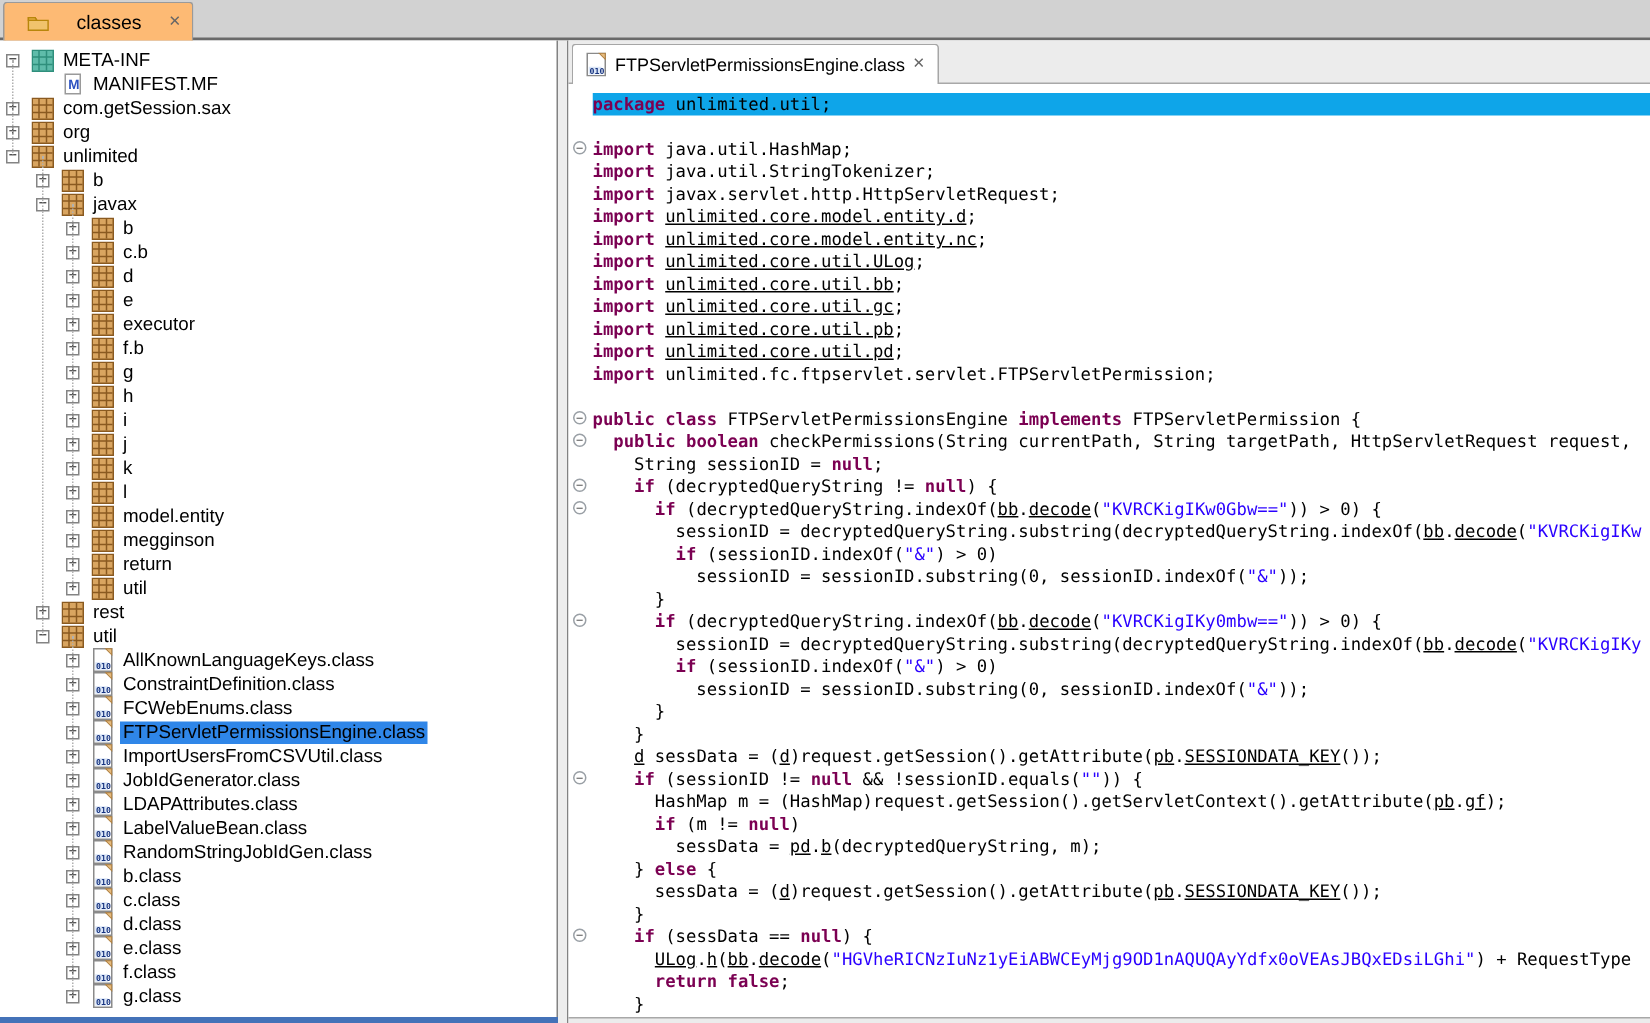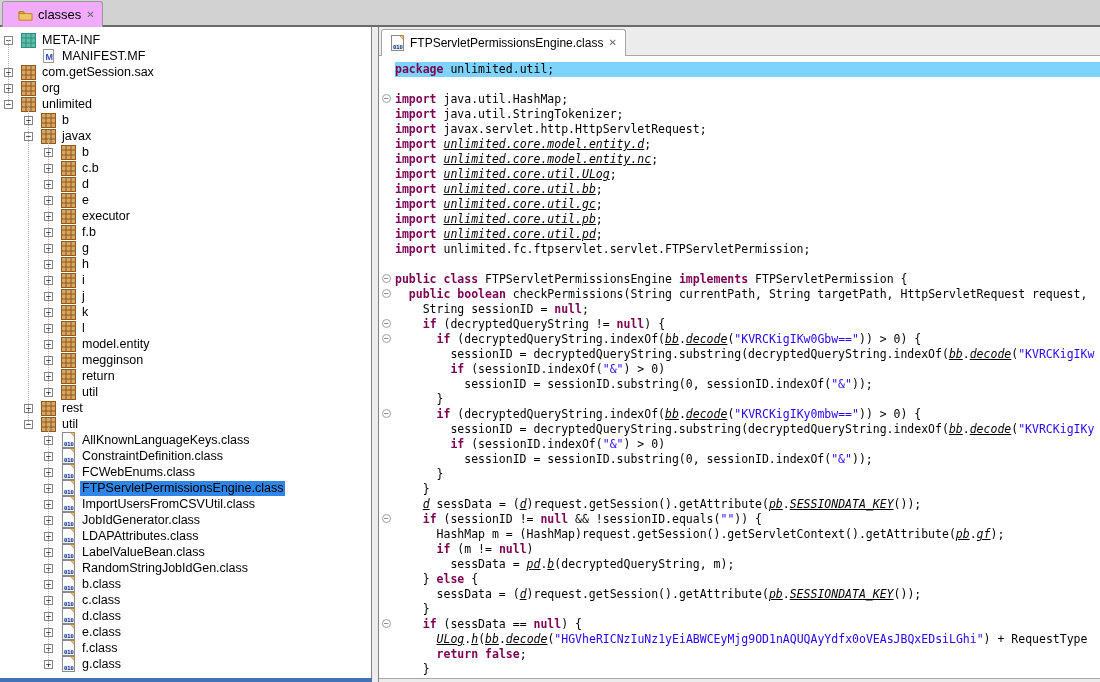--- a/index.html
+++ b/index.html
@@ -1,20 +1,20 @@
 <!DOCTYPE html>
 <html><head>
 <meta charset="utf-8">
 <style>
   html,body{margin:0;padding:0;}
   body{width:1100px;height:682px;overflow:hidden;background:#ffffff;font-family:"Liberation Sans",sans-serif;position:relative;}
 
   
   .topbar{position:absolute;left:0;top:0;width:1100px;height:27px;background:#d2d2d2;border-bottom:2px solid #6a6a6a;box-sizing:border-box;}
-  .classes-tab{position:absolute;left:2px;top:1px;height:26px;background:#f0abfc;border:1px solid #9a9a9a;border-bottom:none;border-radius:3px 3px 0 0;display:flex;align-items:center;gap:5px;padding:0 7px;font-size:13px;color:#000;z-index:3;box-sizing:border-box;}
+  .classes-tab{position:absolute;left:2px;top:1px;height:26px;background:#fdba74;border:1px solid #9a9a9a;border-bottom:none;border-radius:3px 3px 0 0;display:flex;align-items:center;gap:18px;padding:0 7px;font-size:13px;color:#000;z-index:3;box-sizing:border-box;}
   .closex{font-size:10px;color:#666;line-height:10px;cursor:default;}
 
   
   .tree-panel{position:absolute;left:0;top:27px;width:372px;height:651px;background:#fff;border-right:1px solid #828282;box-sizing:border-box;overflow:hidden;}
   .tree{position:relative;padding-top:5px;font-size:12.5px;color:#000;}
   .trow{height:16px;display:flex;align-items:center;white-space:nowrap;}
   .stub{width:4px;height:1px;}
   .exp{width:9px;height:9px;box-sizing:border-box;border:1px solid #848484;background:#fff;font:9px/7px "DejaVu Sans Mono",monospace;text-align:center;color:#222;flex:none;}
   .exp.hide{visibility:hidden;}
   .ticon{width:15px;height:16px;margin-left:8px;flex:none;display:flex;align-items:center;}
@@ -30,24 +30,24 @@
   .etabbar{position:absolute;left:0;top:0;right:0;height:29px;background:#ececec;border-bottom:1px solid #a8a8a8;box-sizing:border-box;}
   .etab{position:absolute;left:2px;top:2px;height:27px;background:#fff;border:1px solid #a6a6a6;border-bottom:none;border-radius:3px 3px 0 0;display:flex;align-items:center;gap:5px;padding:0 8px;font-size:12px;box-sizing:border-box;z-index:2;}
   .etab .ticon{margin-left:0;}
 
   .code-wrap{position:absolute;left:0;top:29px;right:0;bottom:4px;background:#fff;overflow:hidden;display:flex;}
   .gutter{width:16px;flex:none;padding-top:6px;}
   .gline{height:15px;position:relative;}
   .fold{position:absolute;left:3px;top:2px;width:9px;height:9px;box-sizing:border-box;border:1px solid #9aa0a6;border-radius:50%;background:#fff;font:8px/7px "DejaVu Sans Mono",monospace;color:#555;text-align:center;}
   .code{flex:1;padding-top:6px;font:11.5px/15px "DejaVu Sans Mono","Liberation Mono",monospace;white-space:pre;color:#000;overflow:hidden;}
   .cline{height:15px;}
-  .cline.cur{background:#7dd3fc;}
+  .cline.cur{background:#0ea5e9;}
   .tk{color:#7b0052;font-weight:bold;}
   .ts{color:#2a00ff;}
-  .tu{color:#000;text-decoration:underline;font-style:italic;}
+  .tu{color:#000;text-decoration:underline;}
   .editor-bottom{position:absolute;left:0;bottom:0;right:0;height:4px;background:#ececec;border-top:1px solid #a8a8a8;box-sizing:border-box;}
 </style>
 </head>
 <body>
 
 <div class="topbar"></div>
 <div class="classes-tab">
   <span class="ticon" id="folder-icon-slot">
       <svg width="16" height="14" viewBox="0 0 16 14">
         <path d="M1 3.5 L5.8 3.5 L7 5.5 L15 5.5 L15 12.5 L1 12.5 Z" fill="#f0c36c" stroke="#b8860b"></path>

